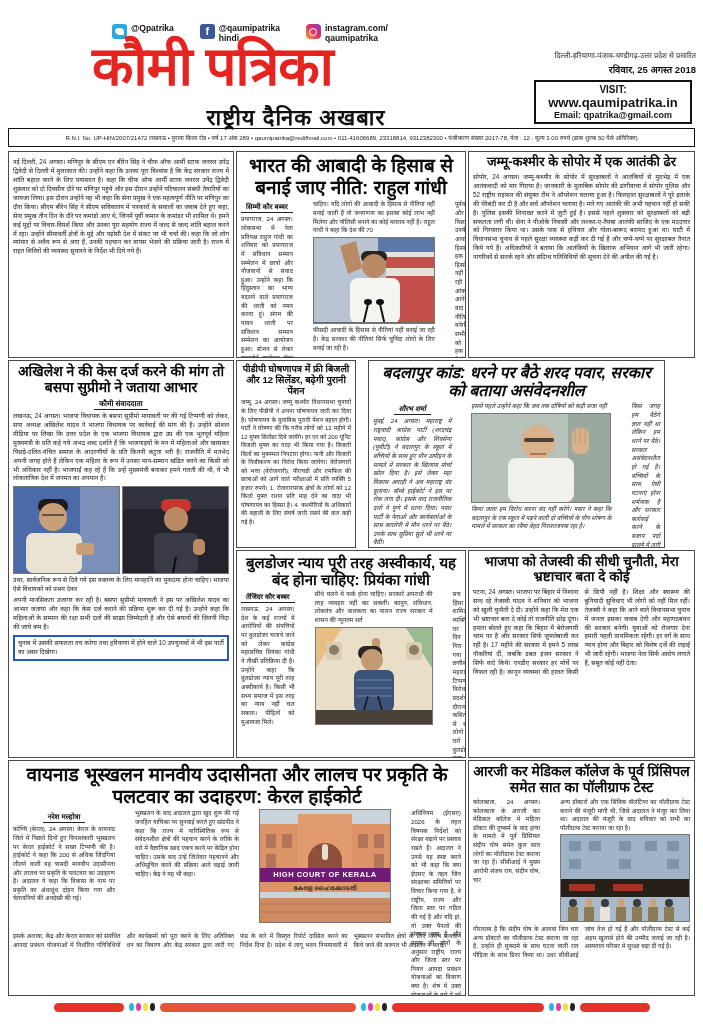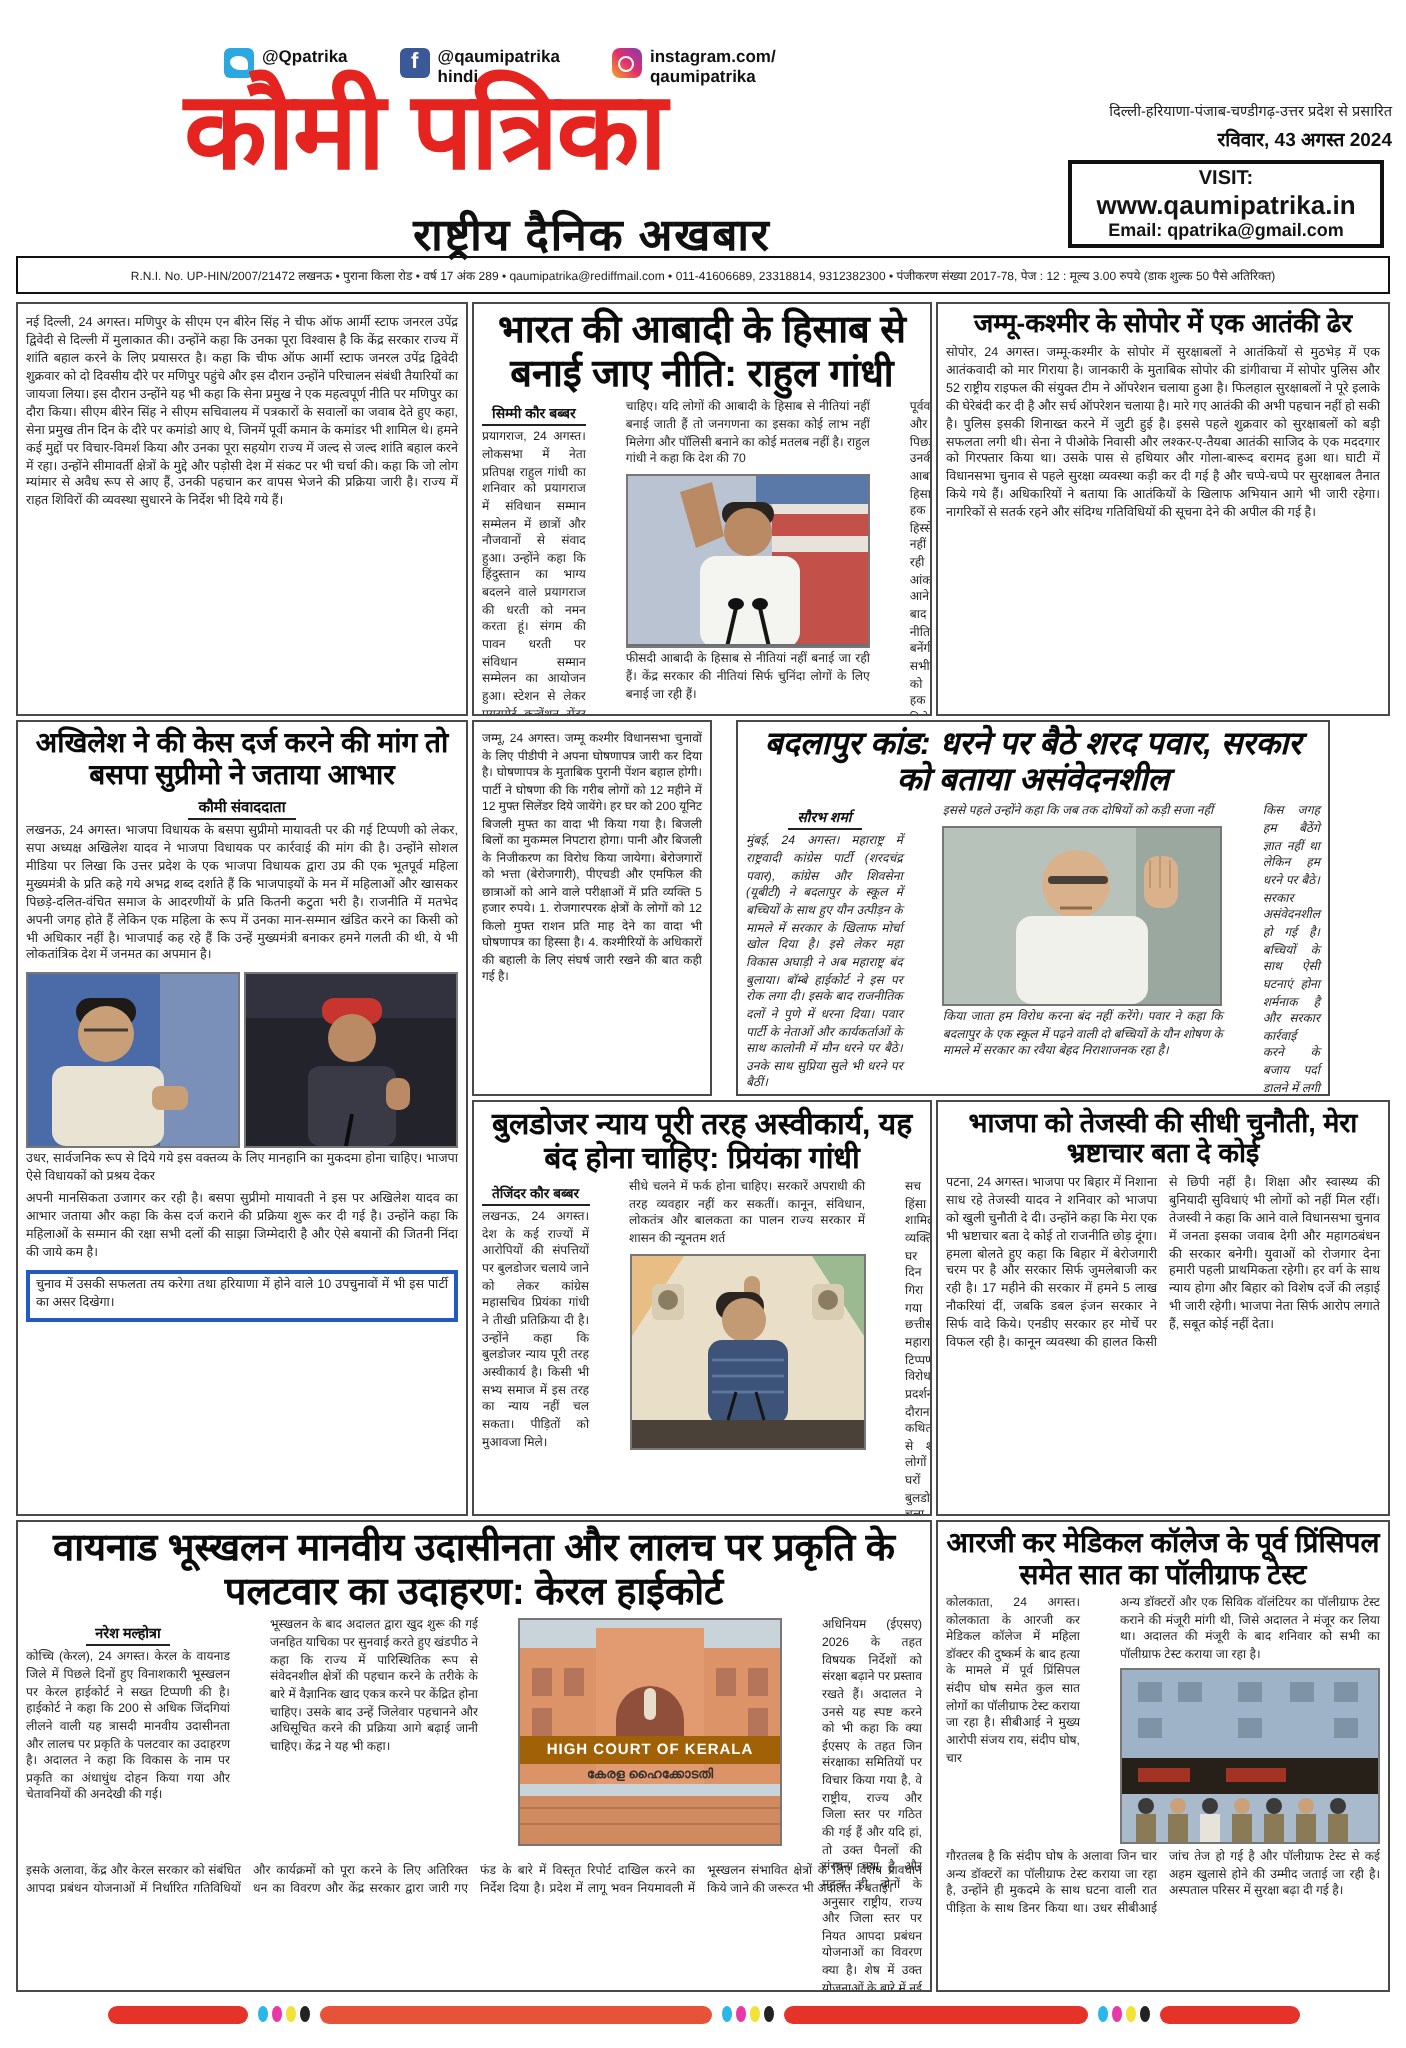--- a/index.html
+++ b/index.html
@@ -27,21 +27,21 @@
   .story{position:absolute;box-sizing:border-box;border:1px solid #4a4a4a;background:#fff;padding:3px 4px;overflow:hidden;}
   .hl{font-weight:bold;text-align:center;color:#0b0b0b;line-height:1.14;}
   .byline{display:block;width:max-content;max-width:95%;margin:2px auto;font-weight:bold;font-size:7.5px;border-bottom:1px solid #222;padding:0 5px 1px;text-align:center;color:#111;}
   .body{font-size:6.3px;line-height:1.42;text-align:justify;color:#1d1d1d;}
   .row{display:flex;gap:20px;margin-top:2px;}
   .photo{position:relative;border:1px solid #777;overflow:hidden;background:#ddd;}
   .photo svg{display:block;}
   .cols2{column-count:2;column-gap:6px;}
   .cols4{column-count:4;column-gap:6px;}
   .highlight-box{border:2px solid #2458c5;padding:2px 3px;margin-top:3px;}
-  .hc-sign-en{position:absolute;left:0;right:0;top:58px;height:14px;background:#a16207;color:#fff;font-size:7.5px;font-weight:bold;text-align:center;line-height:14px;letter-spacing:.5px;}
+  .hc-sign-en{position:absolute;left:0;right:0;top:58px;height:14px;background:#701a75;color:#fff;font-size:7.5px;font-weight:bold;text-align:center;line-height:14px;letter-spacing:.5px;}
   .hc-sign-ml{position:absolute;left:0;right:0;top:74px;color:#35302b;font-size:6.5px;font-weight:bold;text-align:center;}
   
   .reg-strip{position:absolute;top:1001px;left:0;width:703px;height:12px;display:flex;align-items:center;justify-content:center;gap:5px;}
   .reg-bar{height:9px;border-radius:5px;background:#e63329;}
   .reg-dots{display:flex;gap:2px;align-items:center;}
   .reg-dot{width:5px;height:8px;border-radius:50%;}
 </style>
 </head>
 <body>
 
@@ -60,21 +60,21 @@
       <span class="icon-ig"></span>
       <span class="soc-label"><span>instagram.com/</span><br><span>qaumipatrika</span></span>
     </div>
   </div>
 
   <div class="masthead">कौमी पत्रिका</div>
   <div class="tagline">राष्ट्रीय दैनिक अखबार</div>
 
   <div class="hdr-right">
     <div class="region-line">दिल्ली-हरियाणा-पंजाब-चण्डीगढ़-उत्तर प्रदेश से प्रसारित</div>
-    <div class="date-line">रविवार, 43 अगस्त 2024</div>
+    <div class="date-line">रविवार, 25 अगस्त 2018</div>
     <div class="visit-box">
       <div class="visit-label">VISIT:</div>
       <div class="visit-site">www.qaumipatrika.in</div>
       <div class="visit-mail">Email: qpatrika@gmail.com</div>
     </div>
   </div>
 
   <div class="rni-bar">R.N.I. No. UP-HIN/2007/21472 लखनऊ • पुराना किला रोड • वर्ष 17 अंक 289 • qaumipatrika@rediffmail.com • 011-41606689, 23318814, 9312382300 • पंजीकरण संख्या 2017-78, पेज : 12 : मूल्य 3.00 रुपये (डाक शुल्क 50 पैसे अतिरिक्त)</div>
 
   <div class="story" style="left:8px;top:151px;width:226px;height:207px;">
@@ -148,20 +148,21 @@
       </div>
     </div>
     <div class="body" style="margin-top:2px;">उधर, सार्वजनिक रूप से दिये गये इस वक्तव्य के लिए मानहानि का मुकदमा होना चाहिए। भाजपा ऐसे विधायकों को प्रश्रय देकर</div>
     <div class="body" style="margin-top:2px;">अपनी मानसिकता उजागर कर रही है। बसपा सुप्रीमो मायावती ने इस पर अखिलेश यादव का आभार जताया और कहा कि केस दर्ज कराने की प्रक्रिया शुरू कर दी गई है। उन्होंने कहा कि महिलाओं के सम्मान की रक्षा सभी दलों की साझा जिम्मेदारी है और ऐसे बयानों की जितनी निंदा की जाये कम है।</div>
     <div class="highlight-box">
       <div class="body">चुनाव में उसकी सफलता तय करेगा तथा हरियाणा में होने वाले 10 उपचुनावों में भी इस पार्टी का असर दिखेगा।</div>
     </div>
   </div>
 
   <div class="story" style="left:236px;top:360px;width:120px;height:188px;">
+    <div class="hl" style="font-size:9.5px;">पीडीपी घोषणापत्र में फ्री बिजली और 12 सिलेंडर, बढ़ेगी पुरानी पेंशन</div>
     <div class="body" style="margin-top:2px;font-size:6px;">जम्मू, 24 अगस्त। जम्मू कश्मीर विधानसभा चुनावों के लिए पीडीपी ने अपना घोषणापत्र जारी कर दिया है। घोषणापत्र के मुताबिक पुरानी पेंशन बहाल होगी। पार्टी ने घोषणा की कि गरीब लोगों को 12 महीने में 12 मुफ्त सिलेंडर दिये जायेंगे। हर घर को 200 यूनिट बिजली मुफ्त का वादा भी किया गया है। बिजली बिलों का मुकम्मल निपटारा होगा। पानी और बिजली के निजीकरण का विरोध किया जायेगा। बेरोजगारों को भत्ता (बेरोजगारी), पीएचडी और एमफिल की छात्राओं को आने वाले परीक्षाओं में प्रति व्यक्ति 5 हजार रुपये। 1. रोजगारपरक क्षेत्रों के लोगों को 12 किलो मुफ्त राशन प्रति माह देने का वादा भी घोषणापत्र का हिस्सा है। 4. कश्मीरियों के अधिकारों की बहाली के लिए संघर्ष जारी रखने की बात कही गई है।</div>
   </div>
 
   <div class="story" style="left:368px;top:360px;width:297px;height:188px;font-style:italic;">
     <div class="hl" style="font-size:16px;">बदलापुर कांड: धरने पर बैठे शरद पवार, सरकार को बताया असंवेदनशील</div>
     <div class="row" style="height:140px;">
       <div style="width:86px;">
         <span class="byline" style="font-size:7px;">सौरभ शर्मा</span>
         <div class="body" style="font-size:6.1px;">मुंबई, 24 अगस्त। महाराष्ट्र में राष्ट्रवादी कांग्रेस पार्टी (शरदचंद्र पवार), कांग्रेस और शिवसेना (यूबीटी) ने बदलापुर के स्कूल में बच्चियों के साथ हुए यौन उत्पीड़न के मामले में सरकार के खिलाफ मोर्चा खोल दिया है। इसे लेकर महा विकास अघाड़ी ने अब महाराष्ट्र बंद बुलाया। बॉम्बे हाईकोर्ट ने इस पर रोक लगा दी। इसके बाद राजनीतिक दलों ने पुणे में धरना दिया। पवार पार्टी के नेताओं और कार्यकर्ताओं के साथ कालोनी में मौन धरने पर बैठे। उनके साथ सुप्रिया सुले भी धरने पर बैठीं।</div>
       </div>

